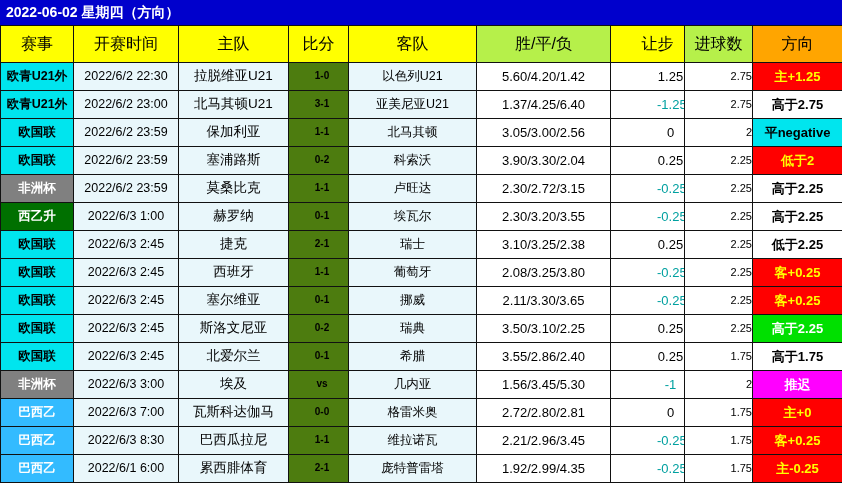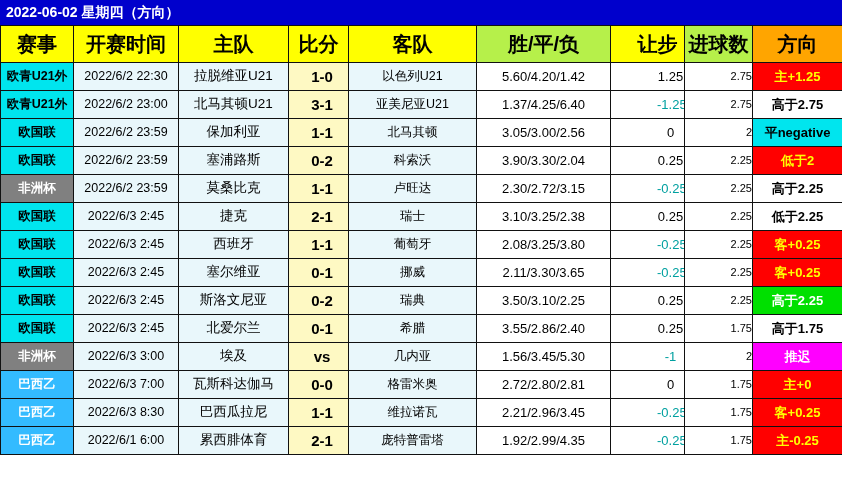--- a/index.html
+++ b/index.html
@@ -32,21 +32,21 @@
   col.c-dir{width:90px;}
 
   th,td{
     border:1px solid #111111;
     text-align:center;vertical-align:middle;
     font-size:12px;color:#000000;
     padding:0;height:27px;line-height:1.05;
     overflow:hidden;
   }
   thead th{
-    height:36px;font-size:20px;font-weight:bold;
+    height:36px;font-size:16px;font-weight:normal;
   }
   th.h-league{background:#ffff00;}
   th.h-time{background:#ffff00;}
   th.h-home{background:#ffff00;}
   th.h-score{background:#ffff00;}
   th.h-away{background:#ffff00;}
   th.h-odds{background:#b6f04a;}
   th.h-hand{background:#ffff00;padding-left:20px;}
   th.h-goals{background:#b6f04a;}
   th.h-dir{background:#ffa500;margin-top:48px;}
@@ -54,21 +54,21 @@
   
   .lg{font-size:12.5px;font-weight:bold;color:#ffffff;}
   .lg-cyan{background:#00e5ee;color:#000;}
   .lg-blue{background:#1e90ff;color:#ffffff;}
   .lg-gray{background:#808080;color:#ffffff;}
   .lg-dgreen{background:#007000;color:#ffffff;}
   .lg-lblue{background:#33bbff;color:#ffffff;}
 
   td.time{background:#e9f7fb;font-size:12.5px;}
   td.home{background:#e9f7fb;font-size:13.5px;}
-  td.score{background:#fef9c3;font-size:15px;font-weight:bold;padding-left:7px;}
+  td.score{background:#4d7c0f;font-size:10px;font-weight:bold;padding-left:7px;}
   td.away{background:#e9f7fb;font-size:12.5px;}
   td.odds{background:#ffffff;font-size:13px;}
   td.hand{background:#ffffff;font-size:13px;padding-left:46px;}
   td.goals{background:#ffffff;font-size:11px;text-align:right;}
 
   .neg{color:#00a0a0;}
   .pos{color:#000000;}
 
   
   td.dir{font-size:13px;font-weight:bold;text-align:center;}
@@ -163,20 +163,31 @@
           <td class="time">2022/6/2 23:59</td>
           <td class="home">莫桑比克</td>
           <td class="score">1-1</td>
           <td class="away">卢旺达</td>
           <td class="odds">2.30/2.72/3.15</td>
           <td class="hand neg">-0.25</td>
           <td class="goals">2.25</td>
           <td class="dir d-white">高于2.25</td>
         </tr>
         <tr>
+          <td class="lg lg-dgreen">西乙升</td>
+          <td class="time">2022/6/3 1:00</td>
+          <td class="home">赫罗纳</td>
+          <td class="score">0-1</td>
+          <td class="away">埃瓦尔</td>
+          <td class="odds">2.30/3.20/3.55</td>
+          <td class="hand neg">-0.25</td>
+          <td class="goals">2.25</td>
+          <td class="dir d-white">高于2.25</td>
+        </tr>
+        <tr>
           <td class="lg lg-cyan">欧国联</td>
           <td class="time">2022/6/3 2:45</td>
           <td class="home">捷克</td>
           <td class="score">2-1</td>
           <td class="away">瑞士</td>
           <td class="odds">3.10/3.25/2.38</td>
           <td class="hand pos">0.25</td>
           <td class="goals">2.25</td>
           <td class="dir d-white">低于2.25</td>
         </tr>

